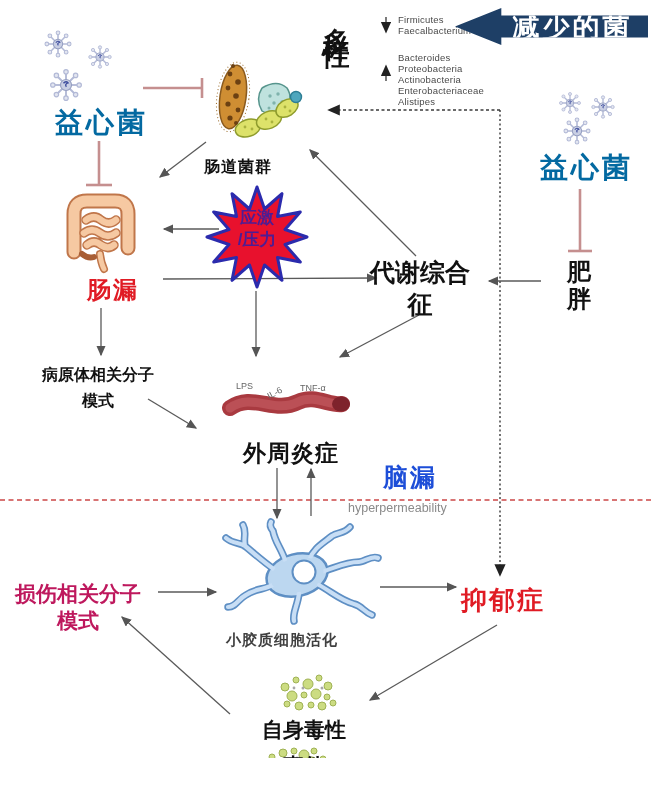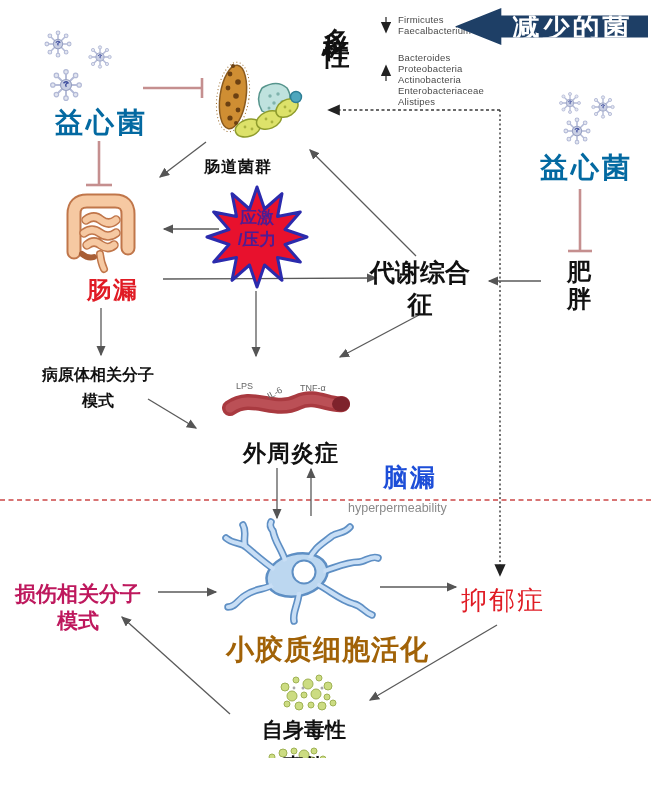--- a/index.html
+++ b/index.html
@@ -43,23 +43,23 @@
   .metab { left:368px; top:256px; width:104px; font-size:25px; font-weight:bold; color:#111; line-height:32px; }
   .obesity { left:562px; top:258px; width:34px; font-size:24px; font-weight:bold; color:#111; line-height:27px; }
   .pamp { left:10px; top:362px; width:176px; font-size:16px; font-weight:bold; color:#111; line-height:26px; }
   .vlab { font-size:9px; color:#666; }
   .lps { left:236px; top:381px; }
   .il6 { left:267px; top:388px; transform:rotate(-28deg); }
   .tnf { left:300px; top:383px; }
   .periph { left:243px; top:438px; font-size:23px; font-weight:bold; color:#111; letter-spacing:1px; }
   .brainleak { left:383px; top:461px; font-size:25px; font-weight:bold; color:#1d4ed8; letter-spacing:2px; z-index:4; }
   .hyperp { left:348px; top:501px; font-size:12.5px; color:#8a8a8a; }
-  .microglia-label { left:226px; top:631px; font-size:28px; font-weight:bold; color:#a16207; letter-spacing:1px; }
+  .microglia-label { left:226px; top:631px; font-size:15px; font-weight:bold; color:#404040; letter-spacing:1px; }
   .damp { left:0px; top:580px; width:156px; font-size:21px; font-weight:bold; color:#be185d; line-height:27px;text-align:center; }
-  .depression { left:461px; top:583px; font-size:26px; font-weight:normal; color:#e01b24; letter-spacing:2px; }
+  .depression { left:461px; top:583px; font-size:26px; font-weight:bold; color:#e01b24; letter-spacing:2px; }
   .autotoxic { left:248px; top:712px; width:112px; font-size:21px; font-weight:bold; color:#111; line-height:36px; }
   .watermark {
     left:477px; top:757px; font-size:20px; font-weight:bold; color:#ffffff;
     text-shadow:2px 2px 2px rgba(110,110,110,0.85), -1px -1px 1px rgba(160,160,160,0.5);
     letter-spacing:1px;
   }
 </style>
 </head>
 <body>
 

